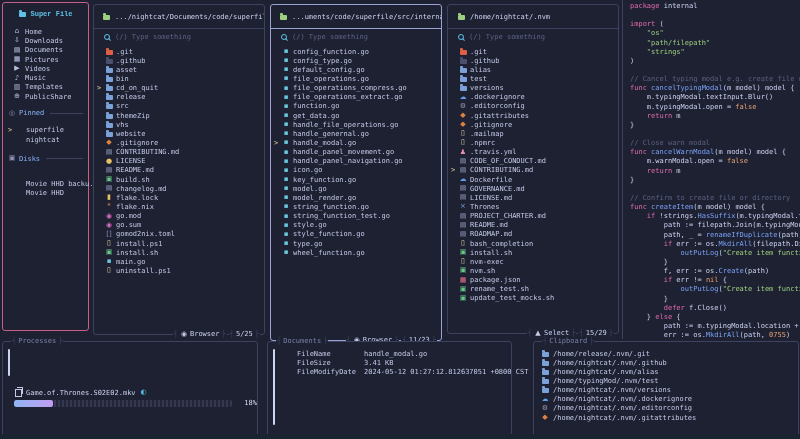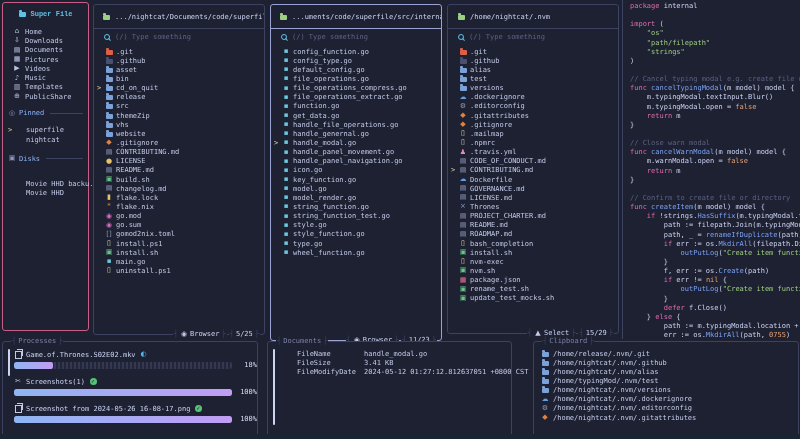--- a/index.html
+++ b/index.html
@@ -43,21 +43,21 @@
   .t-c{color:#5a6184;} .t-o{color:#e8a16f;} .t-p{color:#ccd3f2;}
   
   .bottom{position:absolute;top:341px;height:108px;}
   .bp-title{position:absolute;top:-5px;left:8px;color:#7b82a8;}
   .bp-page{position:absolute;bottom:-5px;right:5px;color:#ccd3f2;}
   .proc{left:2px;width:256px;}
   .meta{left:267px;width:245px;}
   .clip{left:533px;width:266px;}
   .scrollbar{position:absolute;left:5px;width:2px;background:#cdd4f0;border-radius:1px;}
   .proc-list{padding:8px 0 0 11px;}
-  .proc-item{margin-bottom:8px;}
+  .proc-item{margin-bottom:8px;margin-top:38px;}
   .proc-label{display:flex;align-items:center;gap:4px;height:9px;white-space:nowrap;color:#ccd3f2;}
   .proc-barrow{display:flex;align-items:center;gap:5px;margin-top:2px;}
   .bar-track{position:relative;width:218px;height:7px;border-radius:2px;overflow:hidden;
     background:repeating-linear-gradient(90deg,#343850 0 2px,#232638 2px 4px);}
   .bar-fill{position:absolute;left:0;top:0;bottom:0;border-radius:2px;
     background:linear-gradient(90deg,#8fb5f2,#c19df2);}
   .bar-pct{width:20px;text-align:right;color:#d8def5;}
   .meta-rows{padding:8px 0 0 11px;}
   .meta-row{display:flex;height:9.15px;line-height:9.15px;white-space:nowrap;padding-left:18px;}
   .meta-row .lbl{width:67px;flex:none;}

